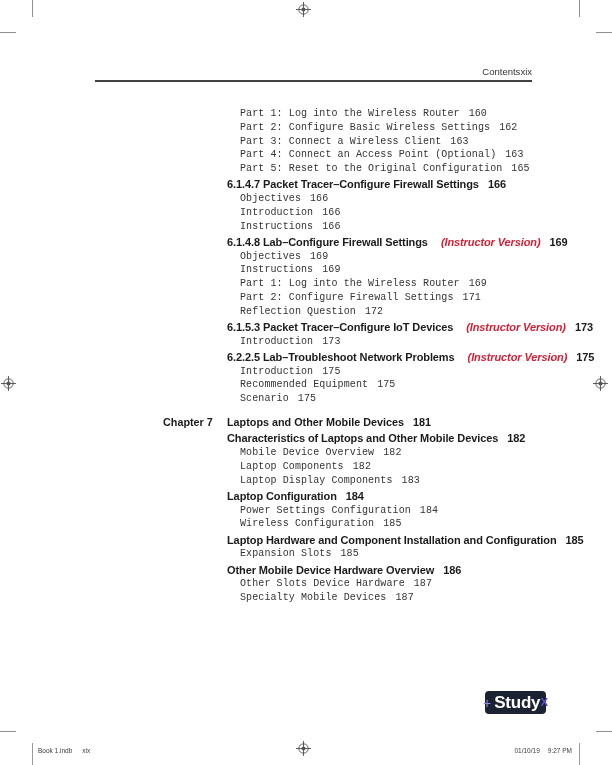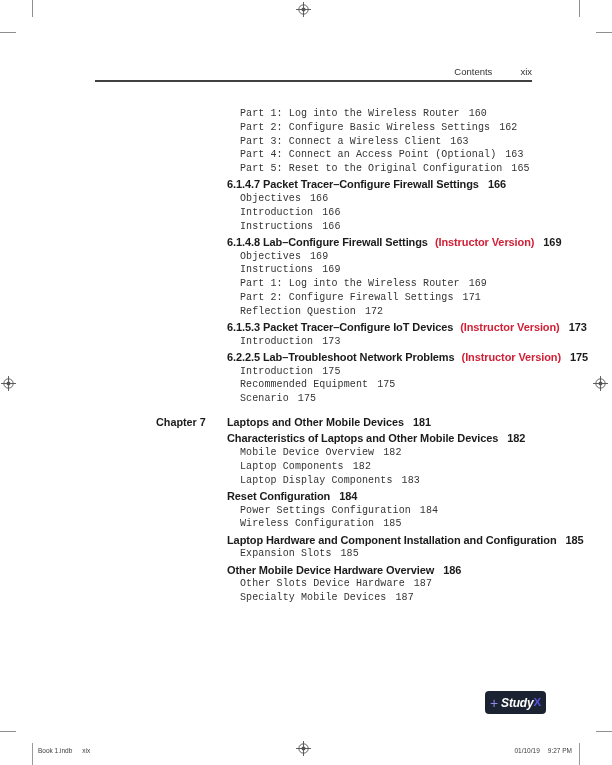--- a/index.html
+++ b/index.html
@@ -9,53 +9,53 @@
   }
   
   .crop{position:absolute;background:#8f8f8f;}
   .crop.h{height:1px;width:16px;}
   .crop.v{width:1px;height:17px;}
   .slugbar{position:absolute;width:1px;height:22px;background:#9a9a9a;}
   
   .regmark{position:absolute;width:15px;height:15px;}
   
   .runhead{
-    position:absolute;top:66px;right:80px;display:flex;gap:28px;align-items:baseline;
+    position:absolute;top:66px;right:80px;display:flex;gap:0;align-items:baseline;
     font-size:9.5px;color:#333;
   }
   .rule{position:absolute;top:80px;left:95px;width:437px;height:1.5px;background:#414141;}
   
   .toc{position:absolute;top:107px;left:95px;width:470px;}
   .row{position:relative;line-height:13.75px;white-space:nowrap;}
   .row.plain{
     font-family:Liberation Mono, monospace;
     font-size:10px;color:#343434;padding-left:145px;letter-spacing:0.1px;
   }
   .row.bold{
     font-weight:700;font-size:11px;color:#1b1b1b;padding-left:132px;
     margin-top:2.5px;letter-spacing:-0.1px;
   }
   .row.chapter{
     font-weight:700;font-size:10.8px;color:#1b1b1b;padding-left:132px;
     margin-top:9px;margin-bottom:2px;line-height:15px;
   }
-  .row .chapter-label{position:absolute;left:61px;text-align:center;}
+  .row .chapter-label{position:absolute;left:68px;text-align:center;}
   .pagenum{margin-left:9px;}
-  .iv{color:var(--instructor-red,#d11f35);margin-left:7px;}
+  .iv{color:var(--instructor-red,#d11f35);margin-left:13px;font-style:italic;}
   
   .slug-left{position:absolute;left:38px;top:747px;font-size:6.5px;color:#3c3c3c;display:flex;gap:10px;}
   .slug-right{position:absolute;right:40px;top:747px;font-size:6.5px;color:#3c3c3c;display:flex;gap:8px;}
   
   .logo{
     position:absolute;left:485px;top:691px;width:61px;height:23px;
     background:var(--logo-bg,#1b2231);border-radius:4px;
     display:flex;align-items:center;justify-content:center;
   }
   .logo-plus{color:var(--logo-plus,#8f86e8);font-size:14px;font-weight:400;margin-right:3px;line-height:1;}
-  .logo-study{color:#ffffff;font-weight:700;font-size:12px;letter-spacing:-0.2px;line-height:1;font-style:italic;}
+  .logo-study{color:#ffffff;font-weight:700;font-size:17px;letter-spacing:-0.2px;line-height:1;}
   .logo-x{color:var(--logo-x,#5552e0);font-weight:700;font-size:11.5px;line-height:1;}
 </style>
 </head>
 <body>
 
 <div class="page">
 
   <div class="crop v" style="left:32px;top:0;"></div>
   <div class="crop h" style="left:0;top:32px;"></div>
   <div class="crop v" style="left:579px;top:0;"></div>
@@ -116,21 +116,21 @@
       <div class="row plain"><span>Introduction</span><span class="pagenum">173</span></div>
       <div class="row bold"><span>6.2.2.5 Lab–Troubleshoot Network Problems</span><span class="iv">(Instructor Version)</span><span class="pagenum">175</span></div>
       <div class="row plain"><span>Introduction</span><span class="pagenum">175</span></div>
       <div class="row plain"><span>Recommended Equipment</span><span class="pagenum">175</span></div>
       <div class="row plain"><span>Scenario</span><span class="pagenum">175</span></div>
       <div class="row chapter"><span class="chapter-label">Chapter 7</span><span>Laptops and Other Mobile Devices</span><span class="pagenum">181</span></div>
       <div class="row bold"><span>Characteristics of Laptops and Other Mobile Devices</span><span class="pagenum">182</span></div>
       <div class="row plain"><span>Mobile Device Overview</span><span class="pagenum">182</span></div>
       <div class="row plain"><span>Laptop Components</span><span class="pagenum">182</span></div>
       <div class="row plain"><span>Laptop Display Components</span><span class="pagenum">183</span></div>
-      <div class="row bold"><span>Reset Configuration</span><span class="pagenum">184</span></div>
+      <div class="row bold"><span>Laptop Configuration</span><span class="pagenum">184</span></div>
       <div class="row plain"><span>Power Settings Configuration</span><span class="pagenum">184</span></div>
       <div class="row plain"><span>Wireless Configuration</span><span class="pagenum">185</span></div>
       <div class="row bold"><span>Laptop Hardware and Component Installation and Configuration</span><span class="pagenum">185</span></div>
       <div class="row plain"><span>Expansion Slots</span><span class="pagenum">185</span></div>
       <div class="row bold"><span>Other Mobile Device Hardware Overview</span><span class="pagenum">186</span></div>
       <div class="row plain"><span>Other Slots Device Hardware</span><span class="pagenum">187</span></div>
       <div class="row plain"><span>Specialty Mobile Devices</span><span class="pagenum">187</span></div>
     </div>
 
   <div class="slug-left">

